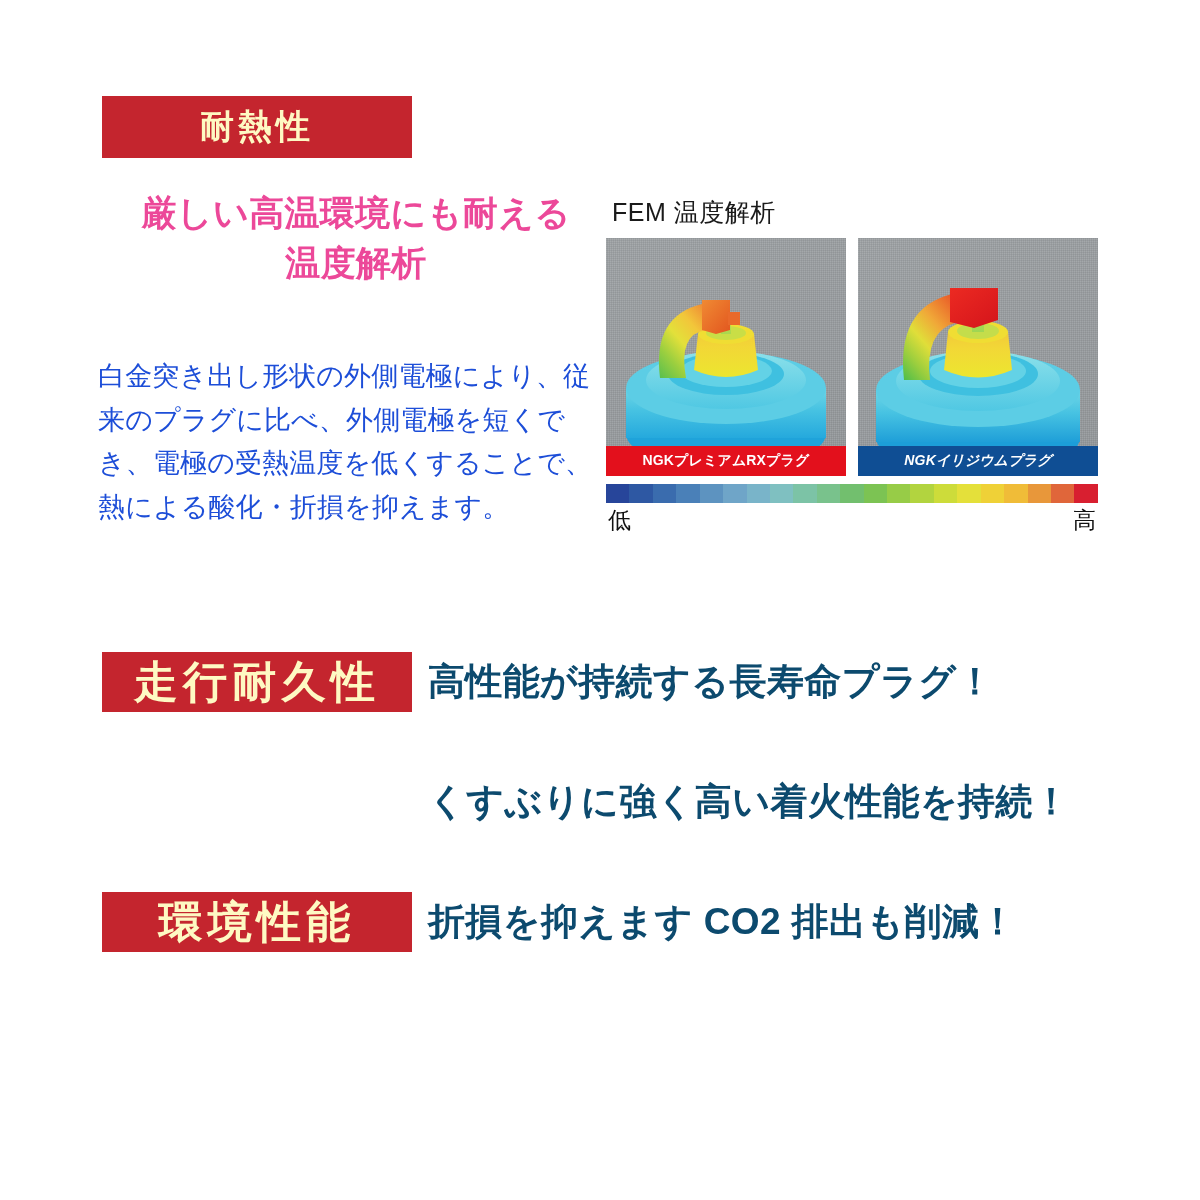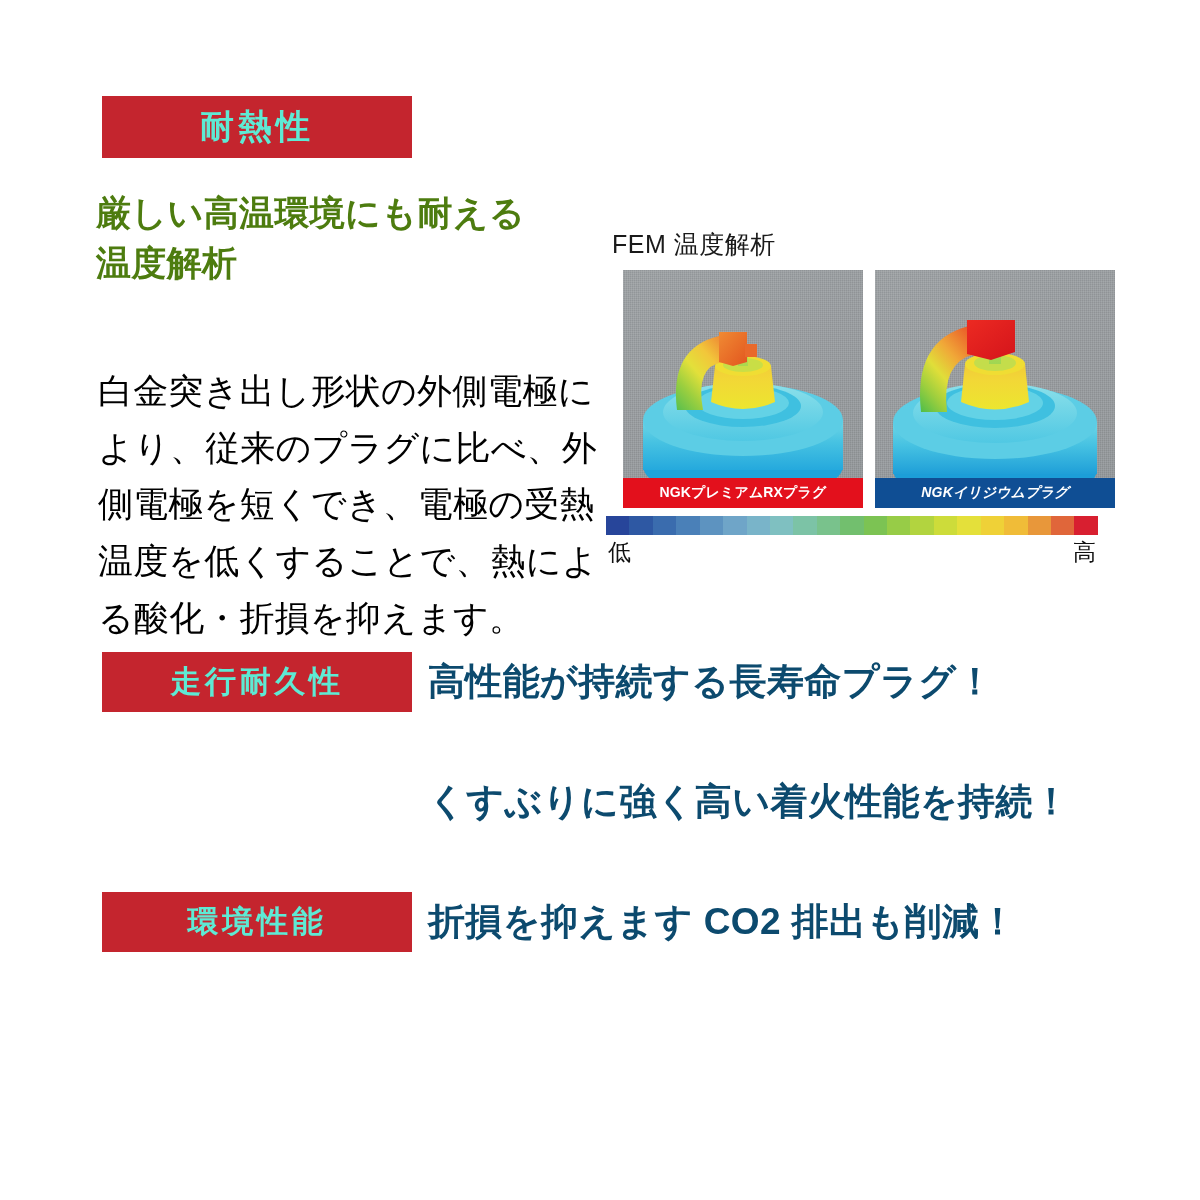--- a/index.html
+++ b/index.html
@@ -26,21 +26,21 @@
   
   .sec-heat {
     position: absolute;
     left: 0; top: 0;
     width: 1200px;
     height: 600px;
   }
 
   .badge {
     background: #c4252e;
-    color: #5eead4;
+    color: #fef9c3;
     display: flex;
     align-items: center;
     justify-content: center;
     font-weight: 700;
     letter-spacing: 0.12em;
     box-sizing: border-box;
   }
 
   .badge-heat {
     position: absolute;
@@ -49,59 +49,59 @@
     width: 310px;
     height: 62px;
     font-size: 34px;
   }
 
   .headline {
     position: absolute;
     left: 96px;
     top: 188px;
     width: 520px;
-    color: #4d7c0f;
+    color: #ec4899;
     font-size: 35px;
     font-weight: 700;
     line-height: 1.42;
     letter-spacing: 0.01em;
+    text-align: center;
   }
 
   .bodytext {
     position: absolute;
     left: 98px;
     top: 328px;
     width: 500px;
-    font-size: 35px;
+    font-size: 27px;
     line-height: 1.62;
-    color: #000000;
+    color: #1d4ed8;
     letter-spacing: 0.005em;
   }
 
   
   .fem {
     position: absolute;
     left: 606px;
     top: 196px;
     width: 512px;
     height: 336px;
-    margin-top: 32px;
   }
   .fem-title {
     position: absolute;
     left: 6px;
     top: 0;
     font-size: 25px;
     color: #1a1a1a;
     letter-spacing: 0.02em;
   }
 
   .fem-panels {
     position: absolute;
-    left: 17px;
+    left: 0;
     top: 42px;
     width: 492px;
     height: 238px;
     display: flex;
     gap: 12px;
   }
 
   .panel {
     position: relative;
     width: 240px;
@@ -173,21 +173,21 @@
   .frow {
     position: relative;
     height: 120px;
   }
   .frow .badge {
     position: absolute;
     left: 102px;
     top: 12px;
     width: 310px;
     height: 60px;
-    font-size: 31px;
+    font-size: 44px;
   }
   .frow .ftext {
     position: absolute;
     left: 428px;
     top: 12px;
     height: 60px;
     display: flex;
     align-items: center;
     color: #0c4a6e;
     font-size: 37px;

